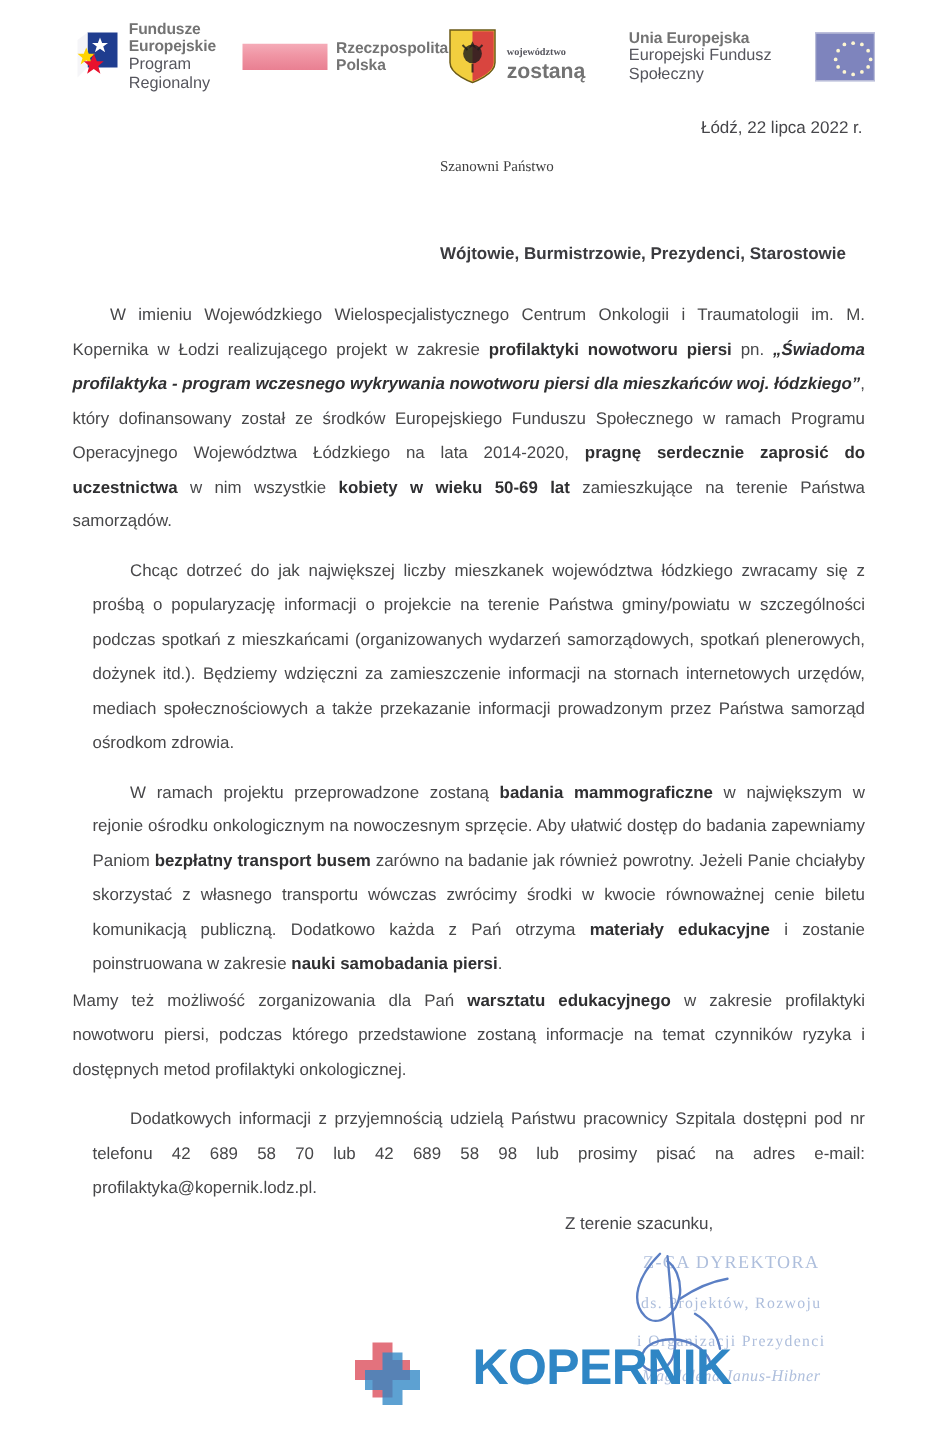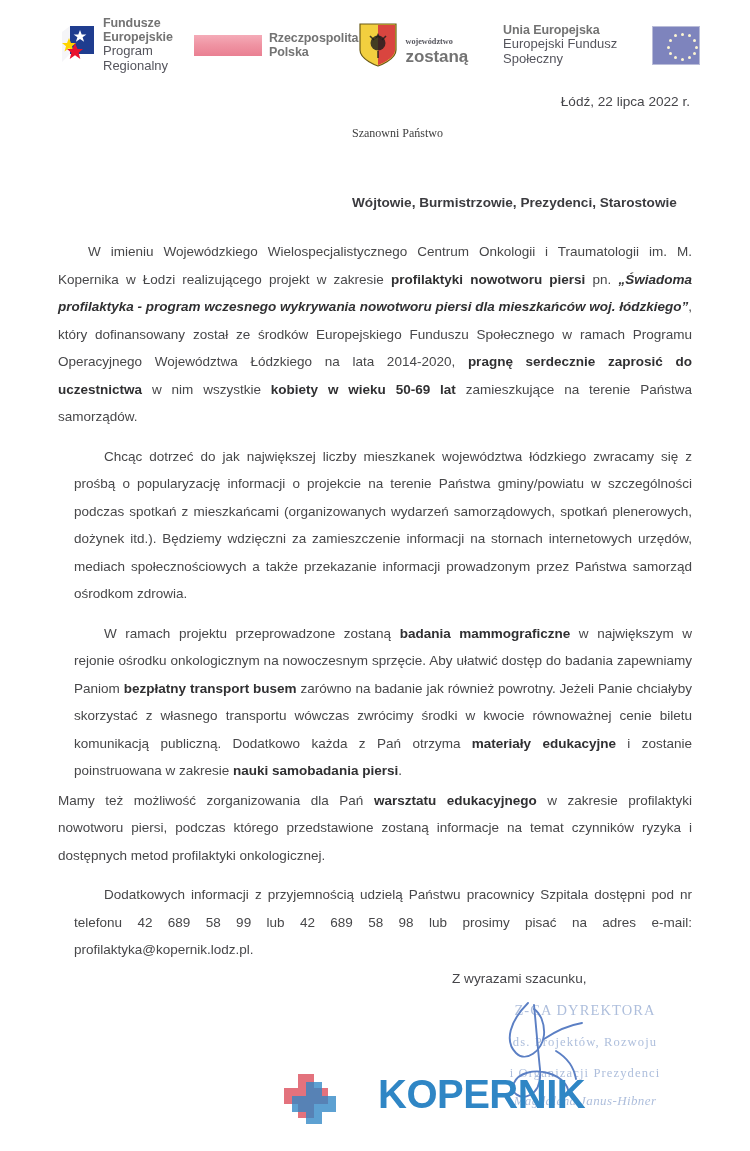--- a/index.html
+++ b/index.html
@@ -302,25 +302,25 @@
 <div class="letter-body">
 
   <p class="indent"><span>W imieniu Wojewódzkiego Wielospecjalistycznego Centrum Onkologii i Traumatologii im. M. Kopernika w Łodzi realizującego projekt w zakresie </span><b>profilaktyki nowotworu piersi</b><span> pn. </span><span class="bi">„Świadoma profilaktyka - program wczesnego wykrywania nowotworu piersi dla mieszkańców woj. łódzkiego”</span><span>, który dofinansowany został ze środków Europejskiego Funduszu Społecznego w ramach Programu Operacyjnego Województwa Łódzkiego na lata 2014-2020, </span><b>pragnę serdecznie zaprosić do uczestnictwa</b><span> w nim wszystkie </span><b>kobiety w wieku 50-69 lat</b><span> zamieszkujące na terenie Państwa samorządów.</span></p>
 
   <p class="indent gap">Chcąc dotrzeć do jak największej liczby mieszkanek województwa łódzkiego zwracamy się z prośbą o popularyzację informacji o projekcie na terenie Państwa gminy/powiatu w szczególności podczas spotkań z mieszkańcami (organizowanych wydarzeń samorządowych, spotkań plenerowych, dożynek itd.). Będziemy wdzięczni za zamieszczenie informacji na stornach internetowych urzędów, mediach społecznościowych a także przekazanie informacji prowadzonym przez  Państwa samorząd ośrodkom zdrowia.</p>
 
   <p class="indent gap"><span>W ramach projektu przeprowadzone zostaną </span><b>badania mammograficzne</b><span> w największym w rejonie ośrodku onkologicznym na nowoczesnym sprzęcie. Aby ułatwić dostęp do badania zapewniamy Paniom </span><b>bezpłatny transport busem</b><span> zarówno na badanie jak również powrotny. Jeżeli Panie chciałyby skorzystać z własnego transportu wówczas zwrócimy środki w kwocie równoważnej cenie biletu komunikacją publiczną. Dodatkowo każda z Pań otrzyma </span><b>materiały edukacyjne</b><span> i zostanie poinstruowana w zakresie </span><b>nauki samobadania piersi</b><span>.</span></p>
 
   <p class="gap-sm"><span>Mamy też możliwość zorganizowania dla Pań </span><b>warsztatu edukacyjnego</b><span> w zakresie profilaktyki nowotworu piersi, podczas którego przedstawione zostaną informacje na temat czynników ryzyka i dostępnych metod profilaktyki onkologicznej.</span></p>
 
-  <p class="indent gap">Dodatkowych informacji z przyjemnością udzielą Państwu pracownicy Szpitala dostępni pod nr telefonu 42 689 58 99 lub 42 689 58 98 lub prosimy pisać na adres e-mail: profilaktyka@kopernik.lodz.pl.</p>
-
-</div>
-
-<div class="sign-closing">Z wyrazami szacunku,</div>
+  <p class="indent gap">Dodatkowych informacji z przyjemnością udzielą Państwu pracownicy Szpitala dostępni pod nr telefonu 42 689 58 70 lub 42 689 58 98 lub prosimy pisać na adres e-mail: profilaktyka@kopernik.lodz.pl.</p>
+
+</div>
+
+<div class="sign-closing">Z terenie szacunku,</div>
 
 <div class="stamp">
   <div class="st-l1">Z-CA DYREKTORA</div>
   <div class="st-l2">ds. Projektów, Rozwoju</div>
   <div class="st-l3">i Organizacji Prezydenci</div>
   <div class="st-name">Magdalena Janus-Hibner</div>
 </div>
 
 <div class="signature-ink">
   <svg viewBox="0 0 130 110" width="130" height="110">

